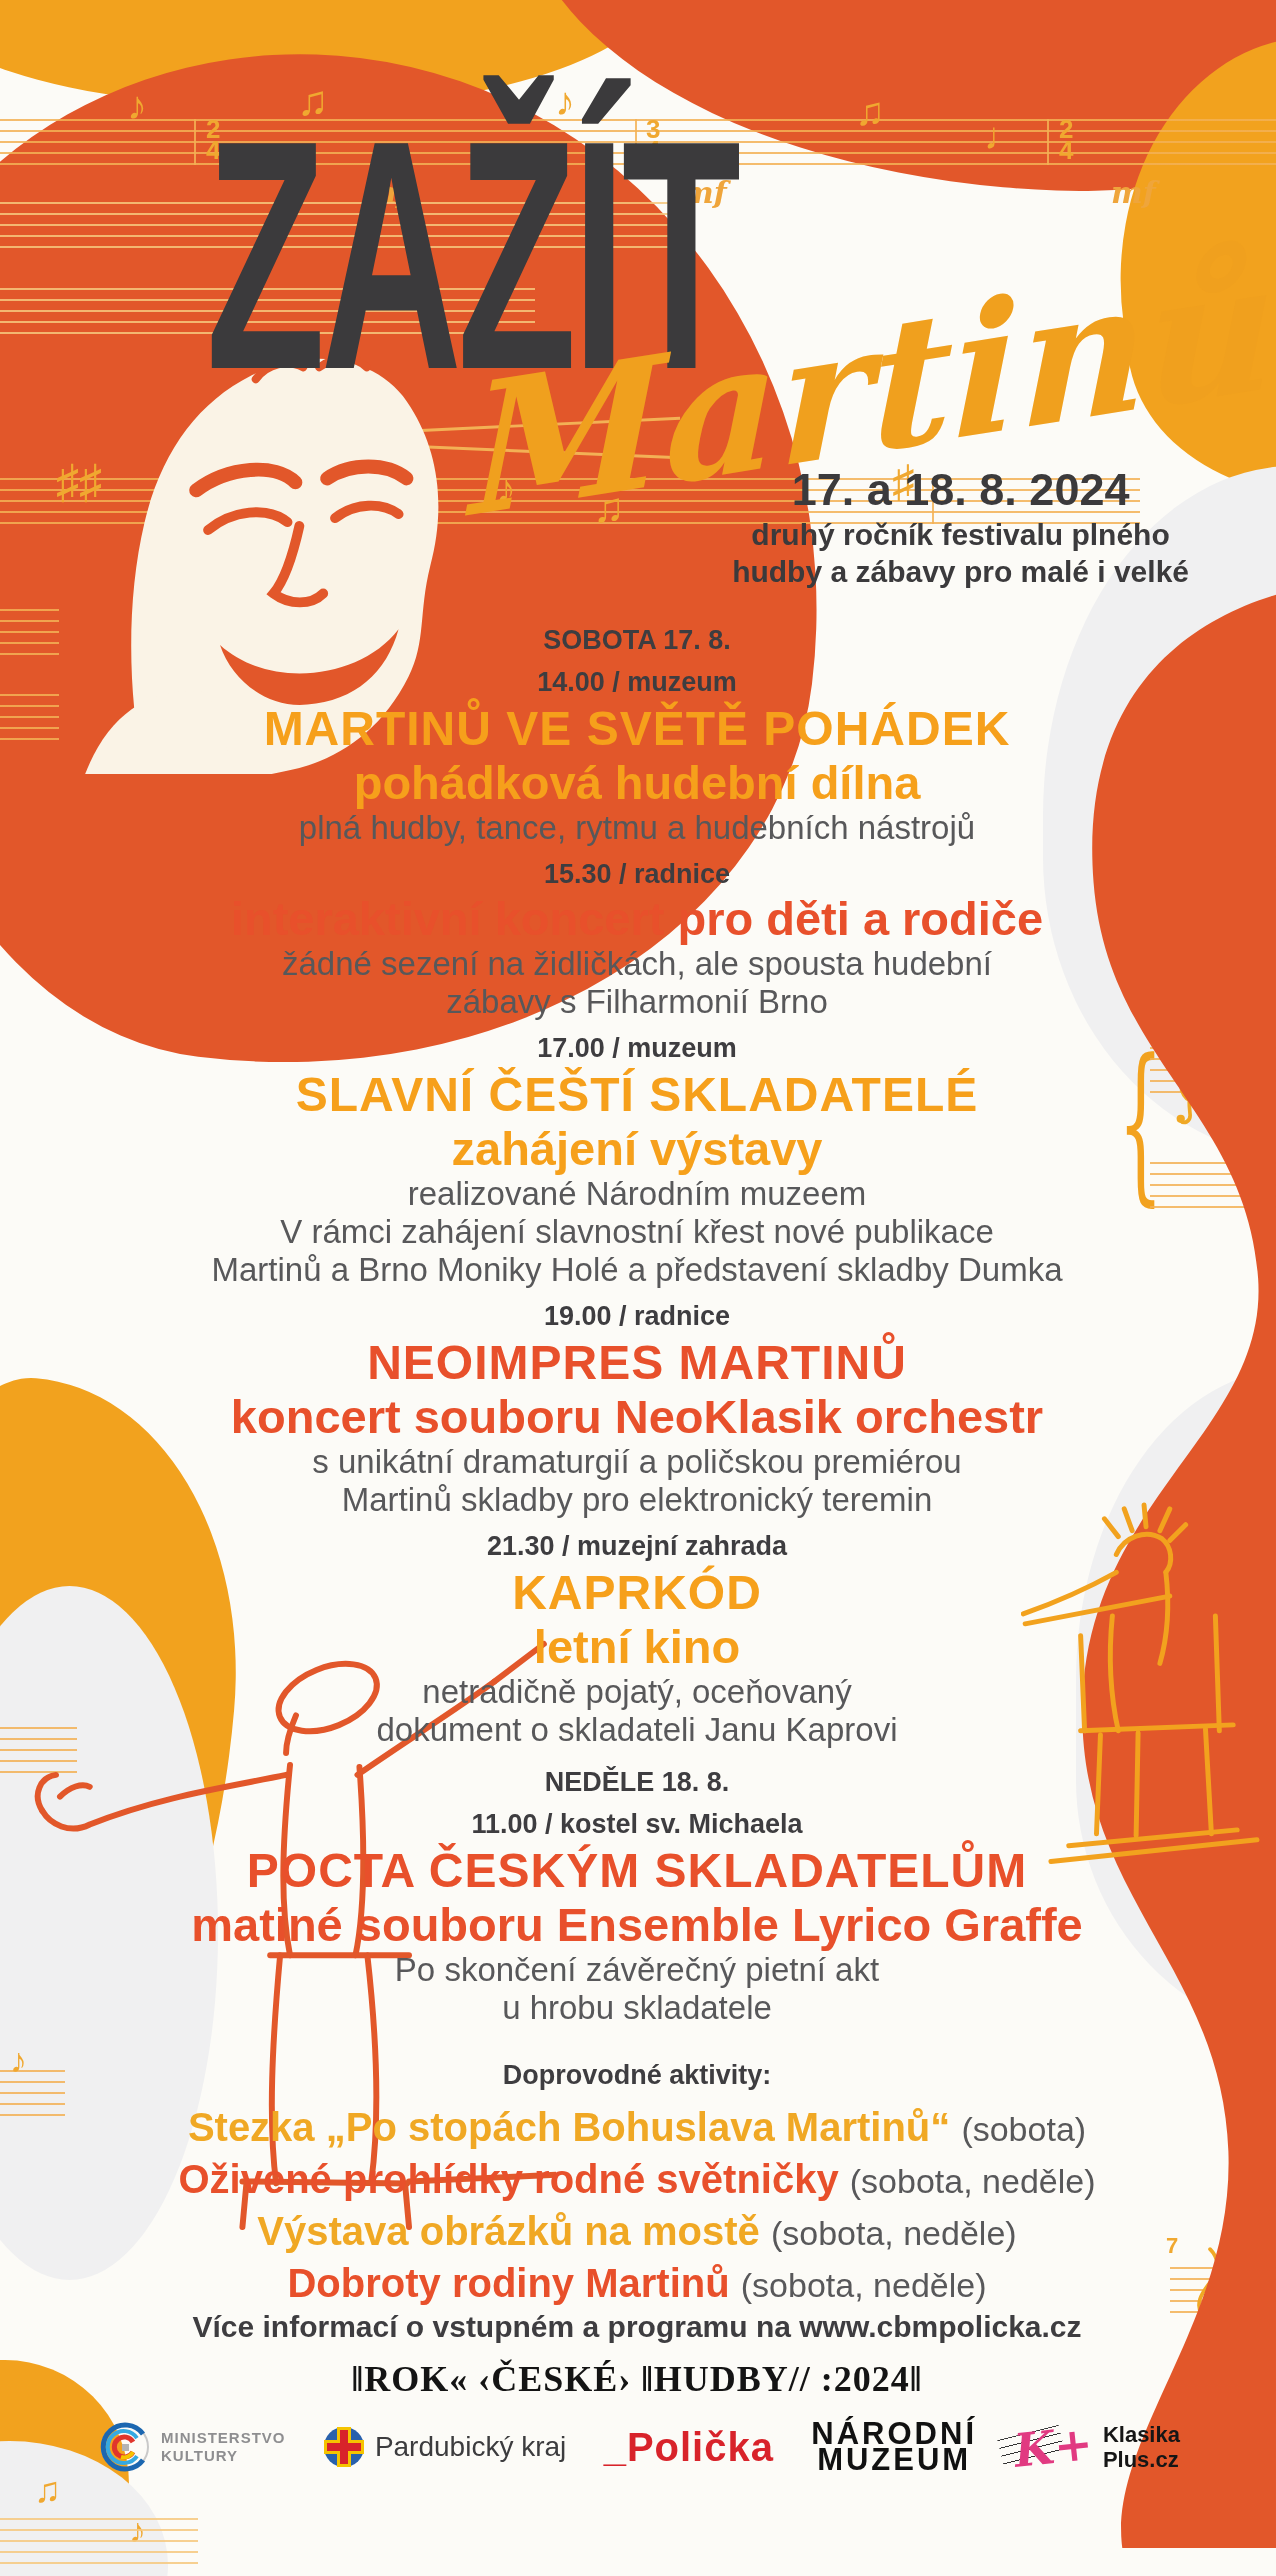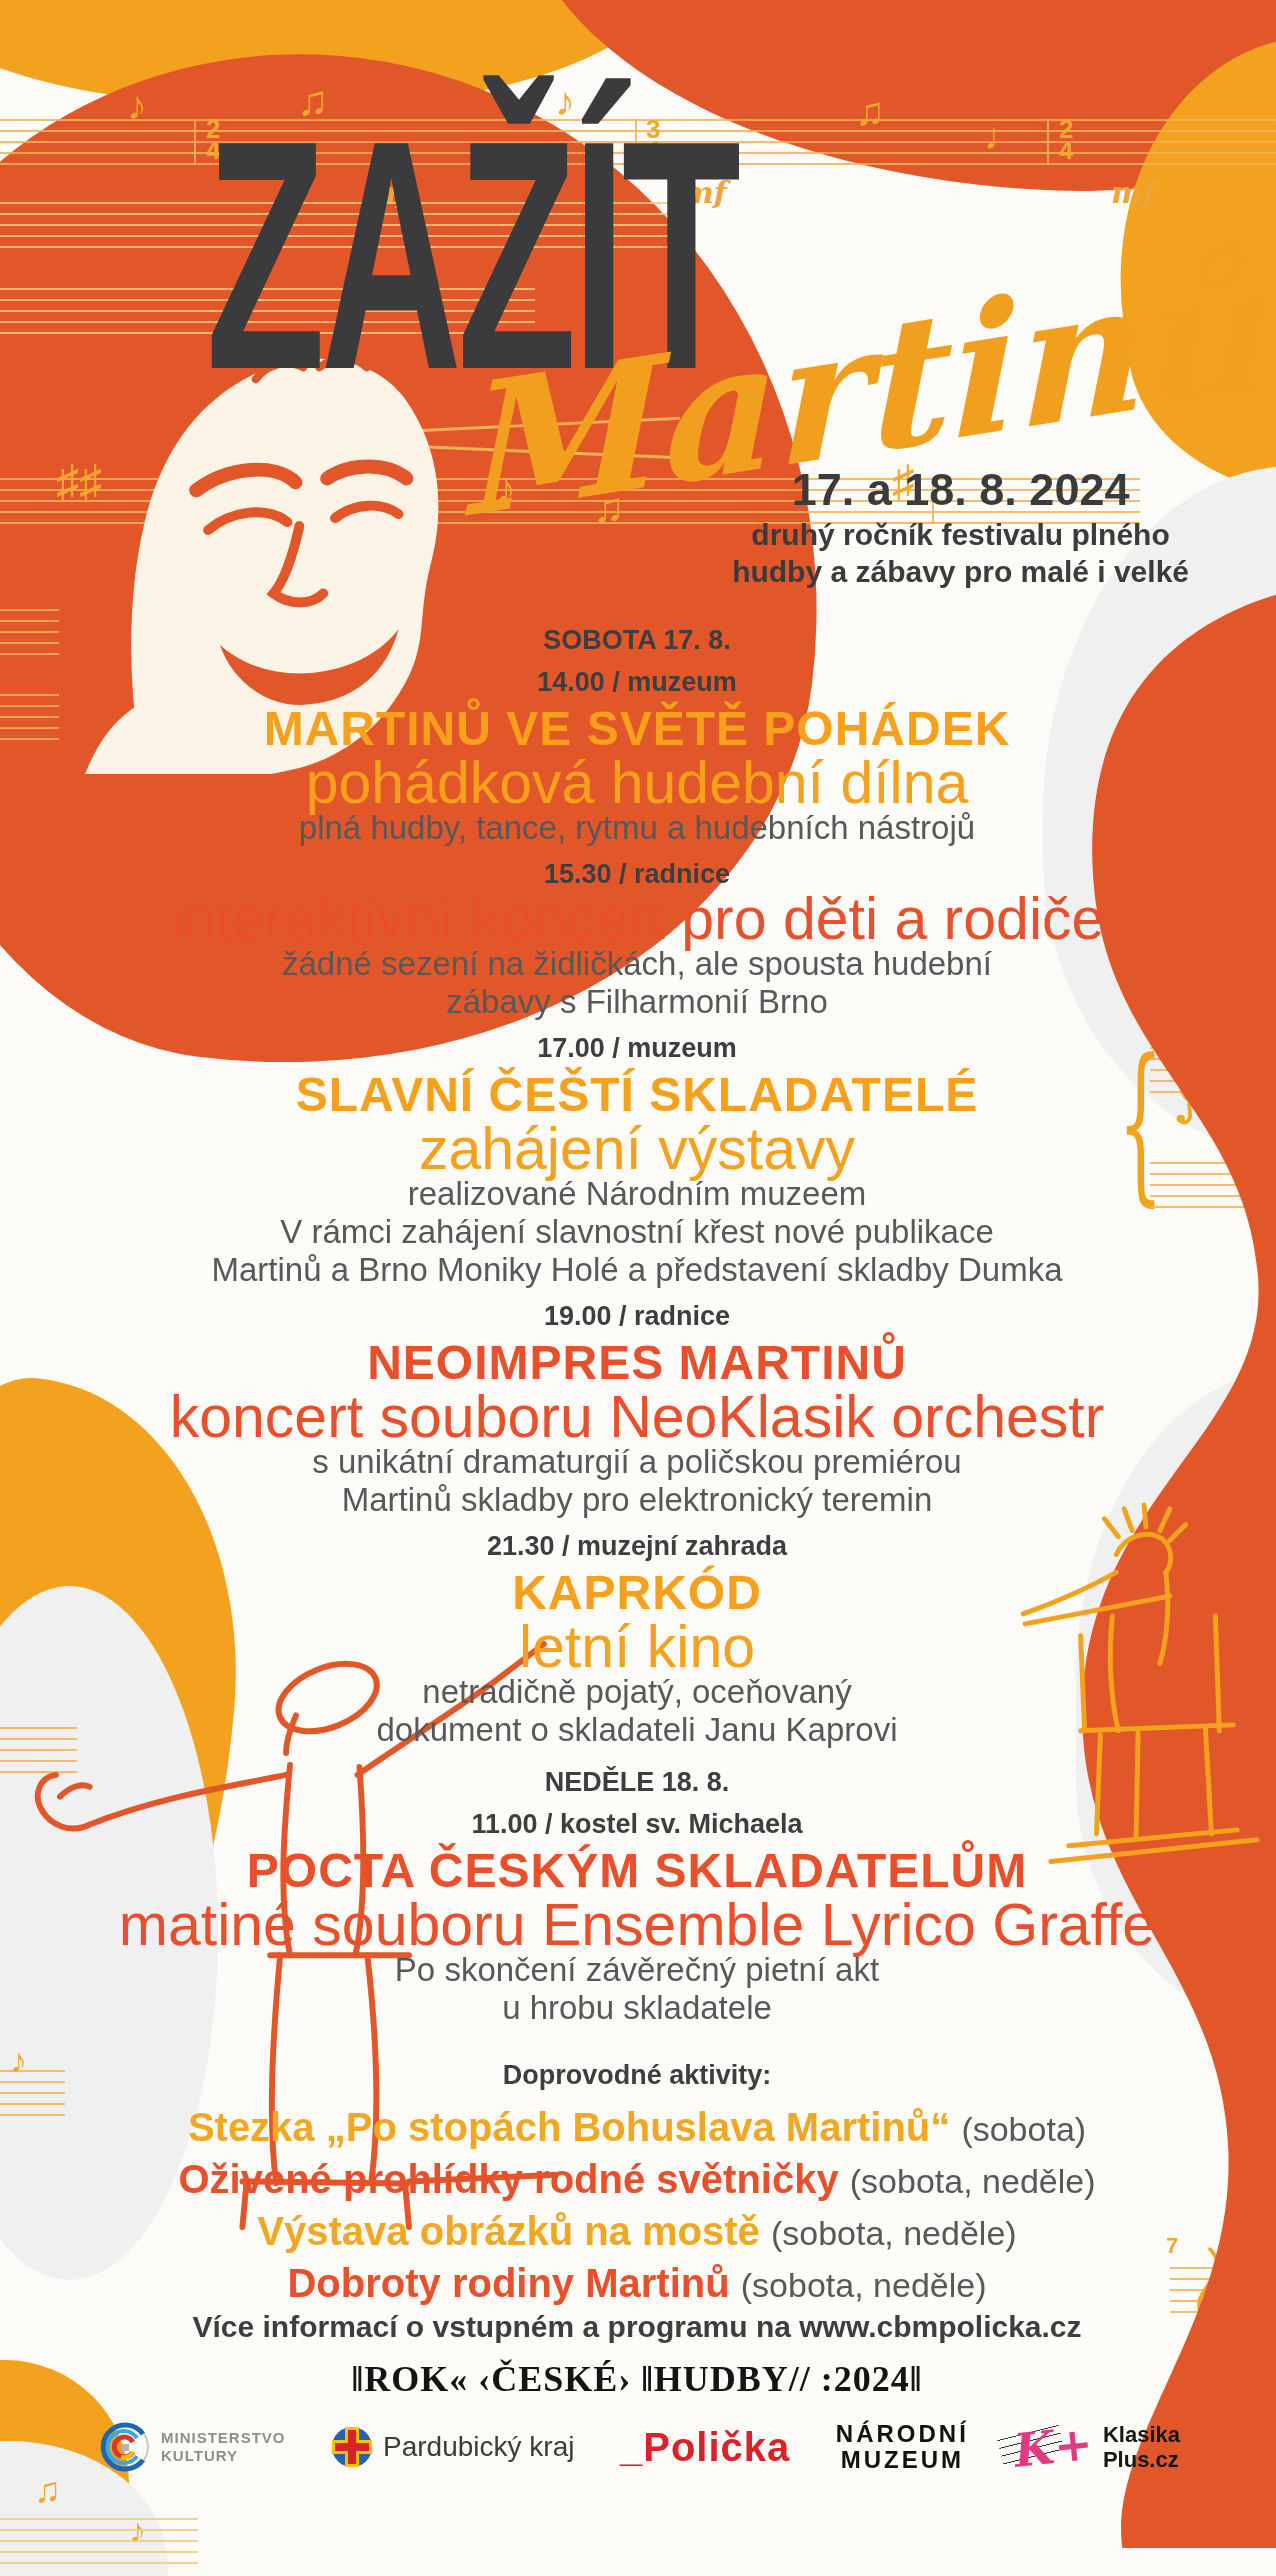--- a/index.html
+++ b/index.html
@@ -41,42 +41,42 @@
   .signature{left:466px;top:283px;font-family:"DejaVu Serif",serif;font-style:italic;font-weight:bold;
       font-size:178px;color:#F0A01E;transform:rotate(-9deg) skewX(-10deg);z-index:6;white-space:nowrap;}
   .datebox{right:87px;top:464px;text-align:center;z-index:6;color:#3B3A3C;}
   .datebox .d1{font-size:45px;font-weight:bold;line-height:52px;}
   .datebox .d2{font-size:30px;font-weight:bold;line-height:37px;}
   
   .program{left:62px;top:607px;width:1150px;text-align:center;z-index:6;}
   .t-day{font-size:27px;line-height:30px;font-weight:bold;color:#3E3D40;margin-top:18px;}
   .t-time{font-size:27px;line-height:30px;font-weight:bold;color:#3E3D40;margin-top:12px;margin-bottom:4px;}
   .t-title{font-size:48px;line-height:56px;font-weight:bold;letter-spacing:1px;}
-  .t-sub{font-size:59px;line-height:52px;font-weight:normal;}
+  .t-sub{font-size:47px;line-height:52px;font-weight:bold;}
   .t-body{font-size:33px;line-height:38px;color:#58585A;}
   .section{margin:0;}
   .acc-orange .t-title,.acc-orange .t-sub{color:#F6A01B;}
   .acc-red .t-title,.acc-red .t-sub{color:#E8502B;}
   
   .activities{left:62px;top:2060px;width:1150px;text-align:center;z-index:6;}
   .act-head{font-size:27px;line-height:30px;font-weight:bold;color:#3E3D40;margin-bottom:12px;}
   .act-row{font-size:40px;line-height:50px;font-weight:bold;}
   .act-row .note{font-size:34px;font-weight:normal;color:#58585A;}
   .act-gold{color:#F0A824;}
   .act-red{color:#E8502B;}
   
   .info-line{left:62px;top:2310px;width:1150px;text-align:center;font-size:30px;font-weight:bold;color:#3E3D40;z-index:6;}
   .campaign{left:62px;top:2358px;width:1150px;text-align:center;font-family:"Liberation Serif",serif;
       font-size:36px;font-weight:bold;color:#141414;letter-spacing:1px;z-index:6;}
   .logos{left:99px;top:2421px;width:1081px;display:flex;align-items:center;justify-content:space-between;z-index:6;}
   .logo{display:flex;align-items:center;gap:10px;}
   .min-text{color:#8E8E90;font-size:15px;line-height:18px;letter-spacing:1px;font-weight:bold;}
   .region-text{color:#3C3C3E;font-size:28px;}
   .policka-text{color:#D8232A;font-size:40px;font-weight:bold;letter-spacing:1px;}
-  .museum-text{color:#111;font-size:24px;line-height:26px;font-weight:bold;letter-spacing:3px;text-align:center;}
+  .museum-text{color:#111;font-size:31px;line-height:26px;font-weight:bold;letter-spacing:3px;text-align:center;}
   .klasika-mark{font-family:"DejaVu Serif",serif;font-style:italic;font-weight:bold;font-size:46px;color:#E13A81;
       transform:rotate(-6deg);line-height:46px;}
   .klasika-text{color:#161616;font-size:22px;line-height:25px;font-weight:bold;}
   .klasika-lines{position:relative;}
   .klasika-lines:before{content:"";position:absolute;left:-14px;top:8px;width:63px;height:30px;
       background:repeating-linear-gradient(to bottom,#333 0 1px,transparent 1px 8px);transform:rotate(-14deg);}
   svg{display:block;}
 </style>
 </head>
 <body>

